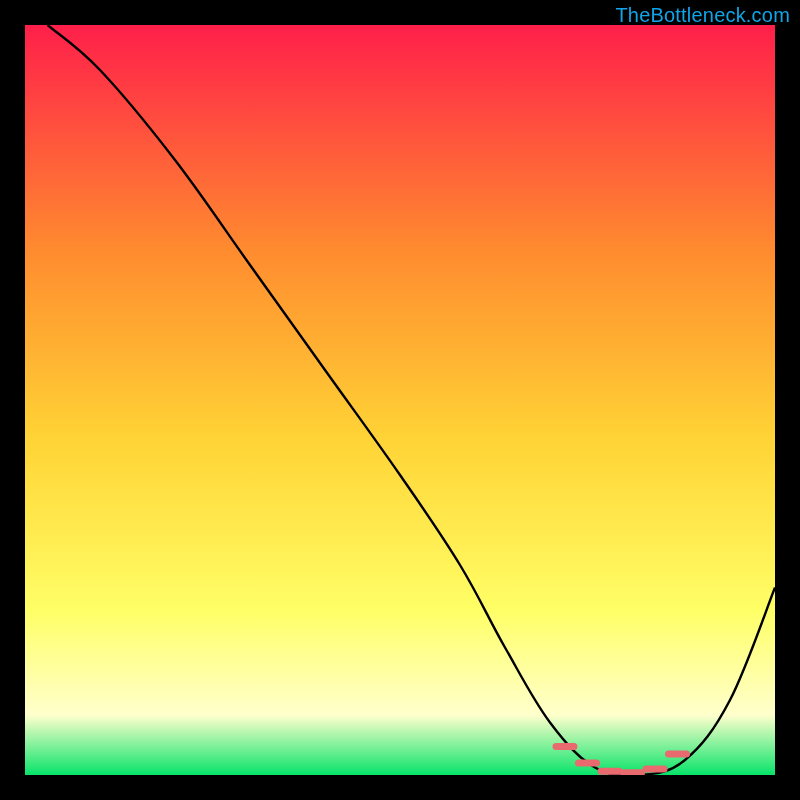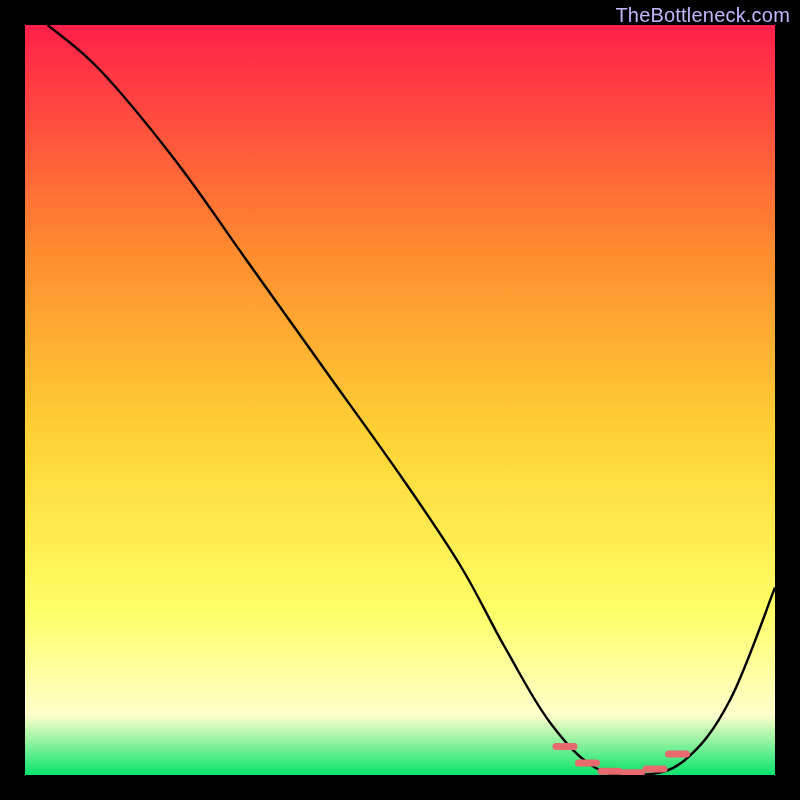--- a/index.html
+++ b/index.html
@@ -30,21 +30,21 @@
     position: absolute;
     left: 0;
     top: 0;
     width: 100%;
     height: 100%;
   }
   .watermark {
     position: absolute;
     top: 4px;
     right: 10px;
-    color: #c4b5fd;
+    color: #0ea5e9;
     font-size: 20px;
     font-weight: 500;
     letter-spacing: 0.2px;
     user-select: none;
   }
 </style>
 </head>
 <body>
 
 <div class="watermark">TheBottleneck.com</div>

